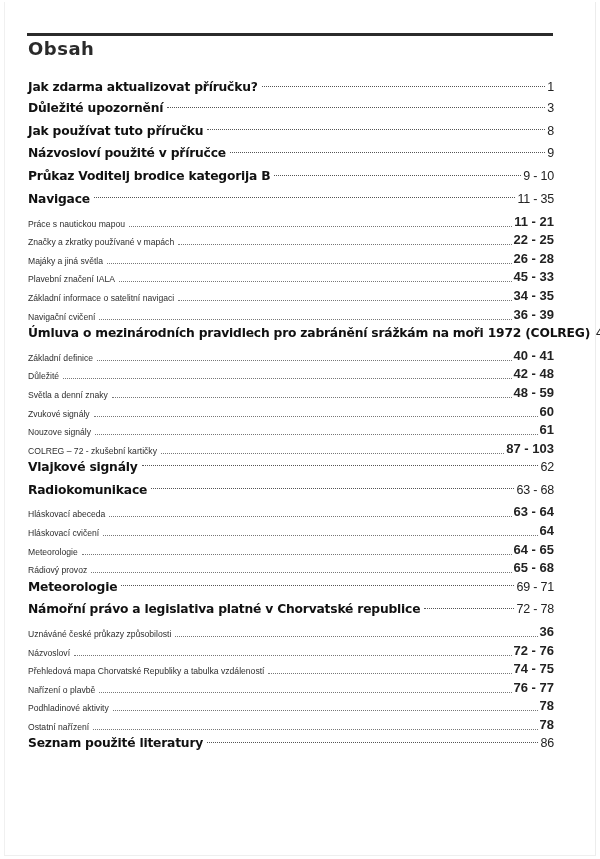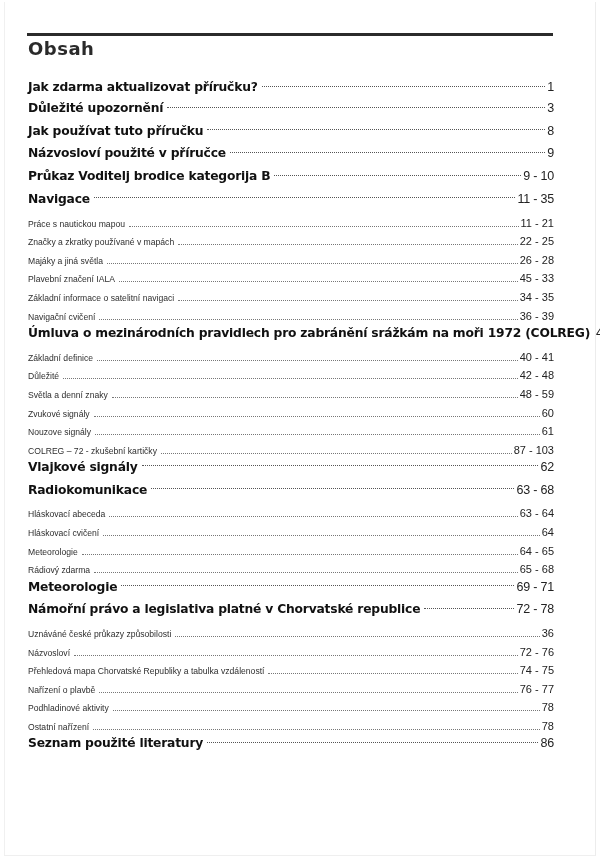--- a/index.html
+++ b/index.html
@@ -28,21 +28,21 @@
   .row .label { flex: 0 0 auto; padding-right: 2px; }
   .row .leader {
     flex: 1 1 auto; margin: 0 2px 3px 2px; height: 1px;
     border-bottom: 1px dotted #555;
   }
   .row.minor .leader { margin-bottom: 2px; border-bottom-color: #777; }
   .row .pages {
     flex: 0 0 auto; font-family: "Liberation Sans", sans-serif; font-weight: normal;
     font-size: 12.5px; color: #222; text-align: right;
   }
-  .row.minor .pages { font-size: 11px; }
+  .row.minor .pages { font-size: 13px; font-weight: bold; }
 </style>
 </head>
 <body>
 
 <div class="page-edge"></div>
 <div class="rule"></div>
 <div class="title">Obsah</div>
 
 <div class="toc" id="toc">
     <div class="row major first">
@@ -159,21 +159,21 @@
       <span class="label">Hláskovací cvičení</span>
       <span class="leader"></span>
       <span class="pages">64</span>
     </div>
     <div class="row minor">
       <span class="label">Meteorologie</span>
       <span class="leader"></span>
       <span class="pages">64 - 65</span>
     </div>
     <div class="row minor">
-      <span class="label">Rádiový zdarma</span>
+      <span class="label">Rádiový provoz</span>
       <span class="leader"></span>
       <span class="pages">65 - 68</span>
     </div>
     <div class="row major">
       <span class="label">Meteorologie</span>
       <span class="leader"></span>
       <span class="pages">69 - 71</span>
     </div>
     <div class="row major">
       <span class="label">Námořní právo a legislativa platné v Chorvatské republice</span>

